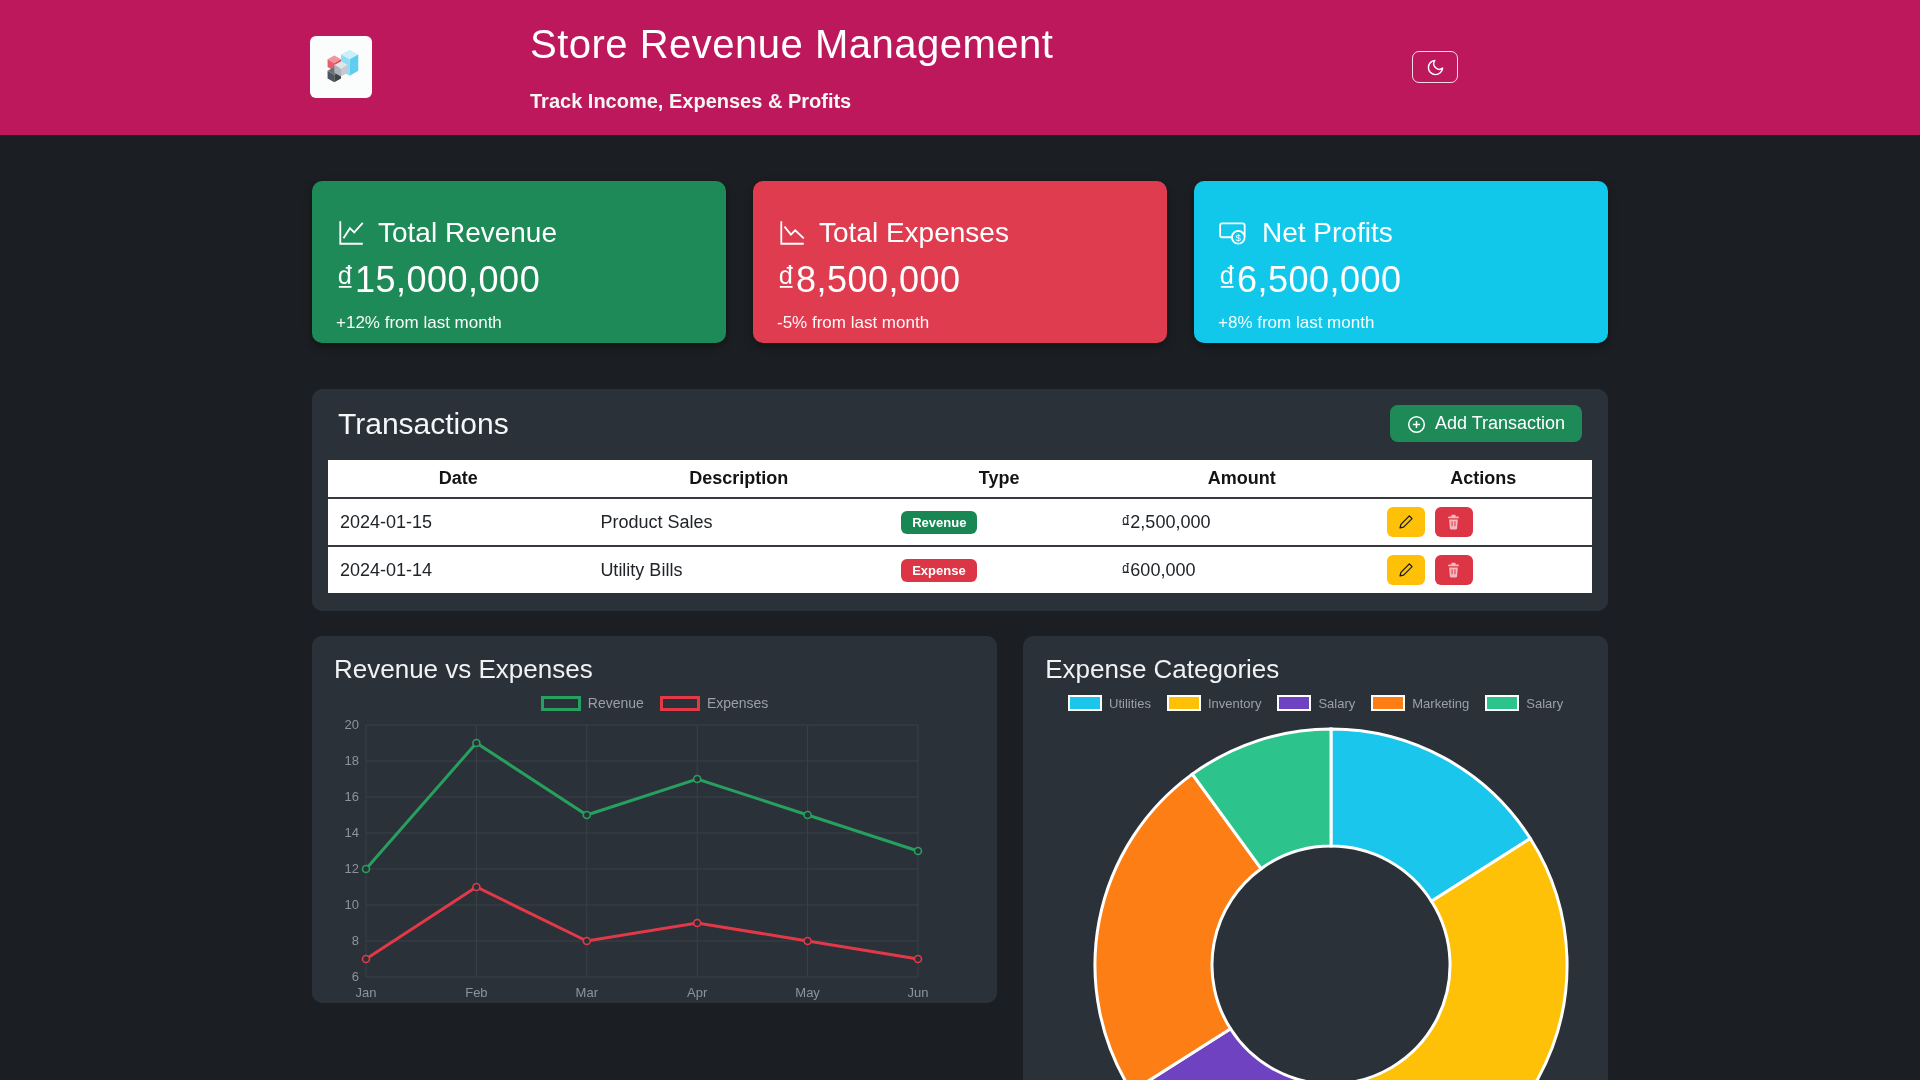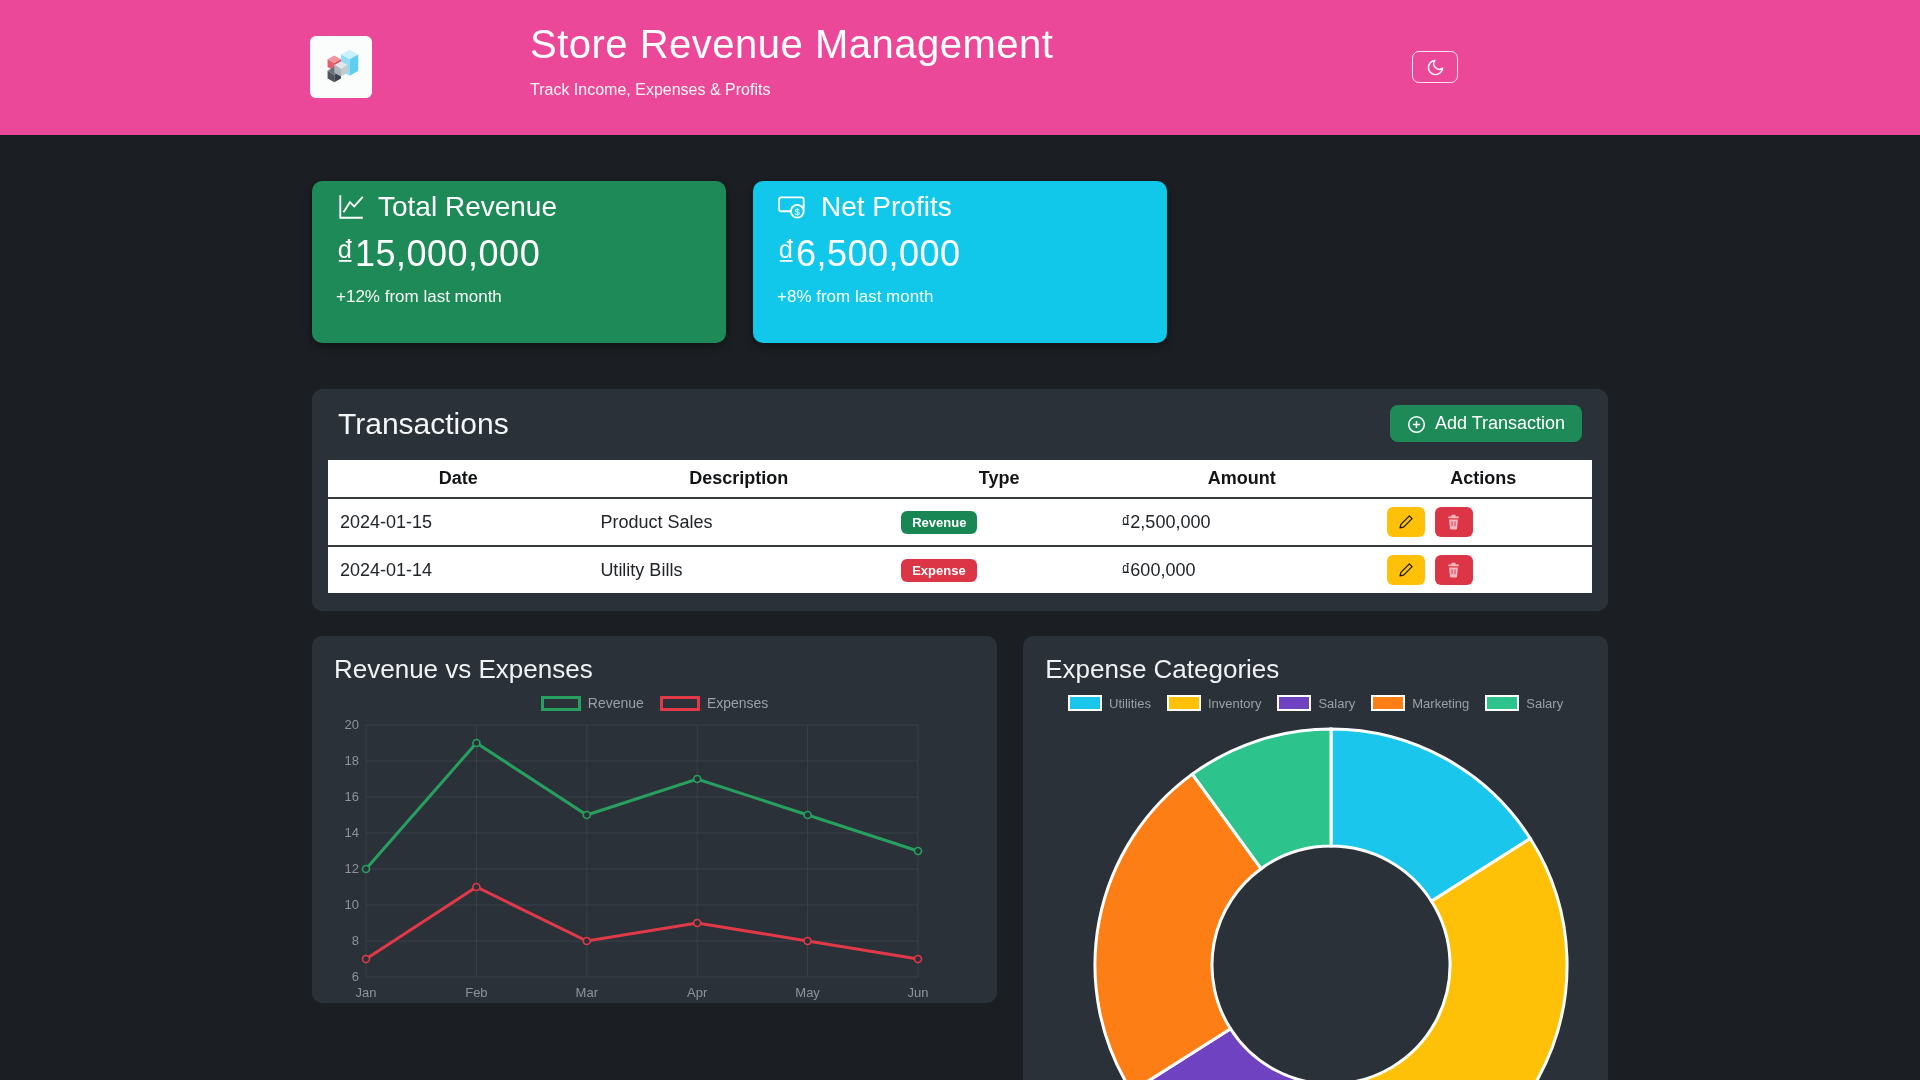--- a/index.html
+++ b/index.html
@@ -1,32 +1,32 @@
 <!DOCTYPE html>
 <html><head>
 <meta charset="utf-8">
 <style>
   * { margin:0; padding:0; box-sizing:border-box; }
   html,body { width:1920px; height:1080px; overflow:hidden; }
   body { background:#1b1e22; font-family:"Liberation Sans", sans-serif; color:#fff; }
 
   
-  .app-header { position:relative; width:100%; height:135px; background:#ec4899; }
+  .app-header { position:relative; width:100%; height:135px; background:#be185d; }
   .logo-box { position:absolute; left:310px; top:36px; width:62px; height:62px; background:#fbfcfc; border-radius:6px; display:flex; align-items:center; justify-content:center; }
   .title-block { position:absolute; left:530px; top:22px; }
   .title-block h1 { font-size:40px; font-weight:500; letter-spacing:.5px; }
-  .title-block .subtitle { margin-top:14px; font-size:16px; font-weight:400; color:#f2f7f4; }
+  .title-block .subtitle { margin-top:23px; font-size:20px; font-weight:700; color:#f2f7f4; }
   .theme-btn { position:absolute; left:1412px; top:51px; width:46px; height:32px; background:transparent; border:1.5px solid rgba(255,255,255,.85); border-radius:7px; cursor:pointer; display:flex; align-items:center; justify-content:center; }
 
   
   main { width:1296px; margin:0 auto; }
 
   
   .stats-row { display:flex; gap:27px; margin-top:46px; }
-  .stat-card { width:414px; height:162px; border-radius:10px; padding:10px 24px; box-shadow:0 3px 8px rgba(0,0,0,.35); }
+  .stat-card { width:414px; height:162px; border-radius:10px; padding:36px 24px; box-shadow:0 3px 8px rgba(0,0,0,.35); }
   .stat-head { display:flex; align-items:center; gap:12px; font-size:28px; font-weight:400; }
   .stat-value { margin-top:10px; font-size:36px; font-weight:400; letter-spacing:.5px; }
   .stat-note { margin-top:12px; font-size:17px; color:rgba(255,255,255,.96); }
 
   
   .panel { margin-top:46px; background:#2b3138; border-radius:10px; padding:14px 16px 18px 16px; }
   .panel-head { display:flex; align-items:center; justify-content:space-between; padding:2px 6px 0 10px; }
   .panel-head h2 { font-size:30px; font-weight:500; color:#f5f6f7; }
   .add-btn { display:flex; align-items:flex-end; gap:9px; background:#1e8a57; color:#fff; border:none; border-radius:8px; padding:8px 17px; font-size:18px; font-family:inherit; cursor:pointer; margin-right:4px; }
   .tx-table { width:100%; margin-top:18px; border-collapse:collapse; background:#fff; color:#212529; }
@@ -93,20 +93,31 @@
     <div class="stat-card" style="background: rgb(30, 138, 87);">
       <div class="stat-head">
         <svg width="30" height="30" viewBox="0 0 28 28" fill="none" stroke="#fff" stroke-width="1.7">
           <path d="M4 3v21h21"></path>
             <polyline points="7,19 13,9.5 17,13.5 25,4.5"></polyline>
         </svg>
         <span>Total Revenue</span>
       </div>
       <div class="stat-value">₫15,000,000</div>
       <div class="stat-note">+12% from last month</div>
+    </div>
+    <div class="stat-card" style="background: rgb(224, 60, 80);">
+      <div class="stat-head">
+        <svg width="30" height="30" viewBox="0 0 28 28" fill="none" stroke="#fff" stroke-width="1.7">
+          <path d="M4 3v21h21"></path>
+            <polyline points="7,8 13,15.5 17,11.5 25,19"></polyline>
+        </svg>
+        <span>Total Expenses</span>
+      </div>
+      <div class="stat-value">₫8,500,000</div>
+      <div class="stat-note">-5% from last month</div>
     </div>
     <div class="stat-card" style="background: rgb(18, 200, 234);">
       <div class="stat-head">
         <svg width="32" height="30" viewBox="0 0 30 28" fill="none" stroke="#fff" stroke-width="1.7">
           <rect x="2" y="5" width="23" height="13" rx="2"></rect>
           <circle cx="19" cy="18" r="6" fill="#12c8ea"></circle>
           <text x="19" y="21.5" text-anchor="middle" font-size="9" fill="#fff" stroke="none" font-family="Liberation Sans, sans-serif">$</text>
         </svg>
         <span>Net Profits</span>
       </div>

